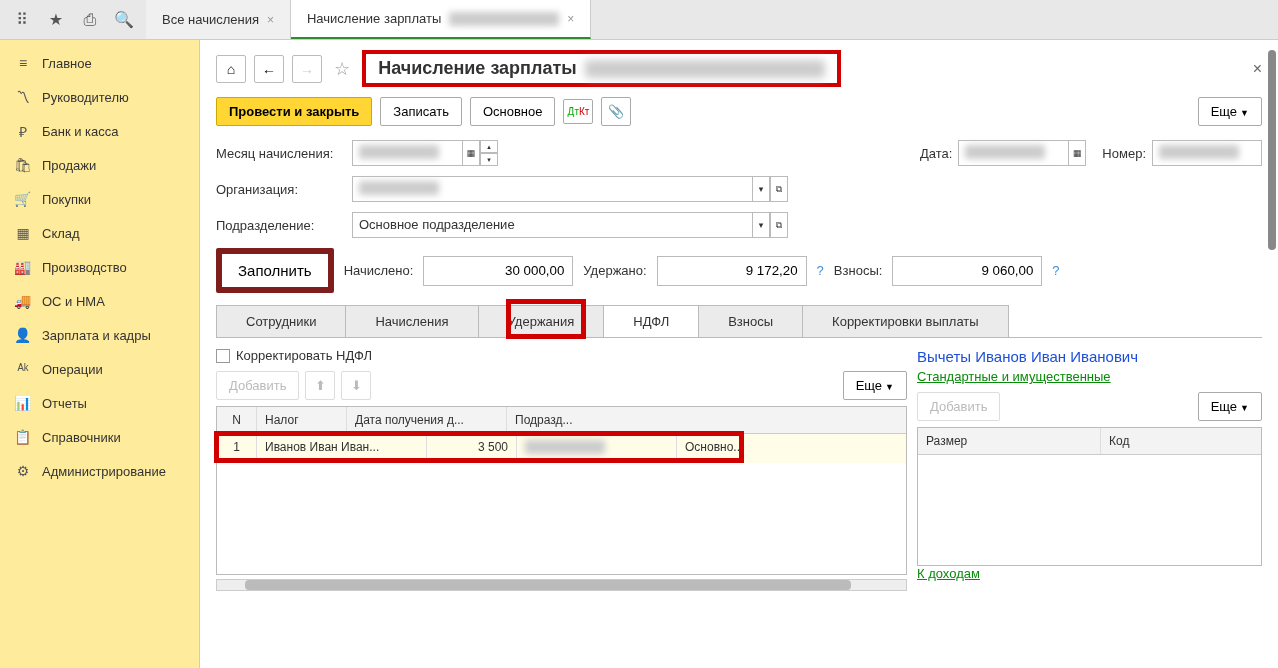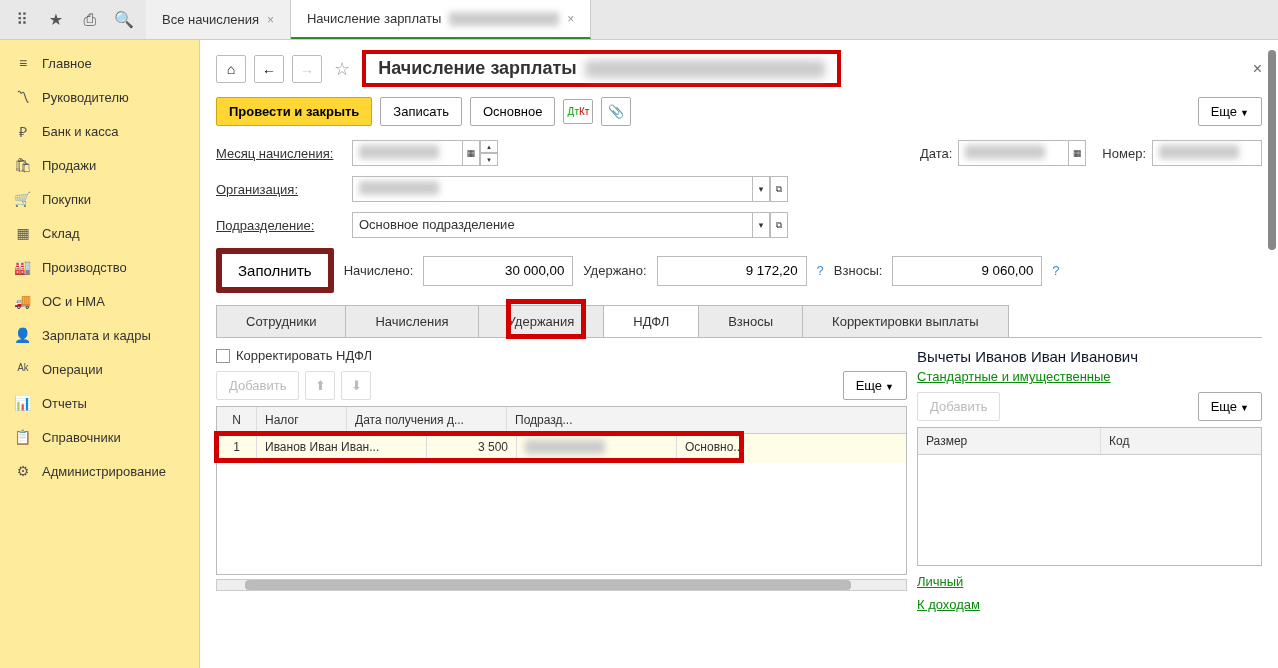--- a/index.html
+++ b/index.html
@@ -29,21 +29,21 @@
 .close-x { margin-left: auto; font-size: 16px; cursor: pointer; color: #666; }
 
 .toolbar { display: flex; align-items: center; gap: 8px; margin-bottom: 14px; }
 .btn { padding: 6px 12px; border: 1px solid #aaa; background: #fff; cursor: pointer; border-radius: 2px; font-size: 13px; }
 .btn-yellow { background: #ffd633; border-color: #ccaa00; font-weight: bold; }
 .btn-icon { width: 30px; padding: 6px 4px; display: flex; align-items: center; justify-content: center; }
 .more-btn { margin-left: auto; }
 .caret { font-size: 9px; margin-left: 3px; }
 
 .form-row { display: flex; align-items: center; gap: 6px; margin-bottom: 10px; font-size: 13px; }
-.label { min-width: 130px; text-decoration: underline; }
+.label { min-width: 130px; }
 .input { border: 1px solid #bbb; padding: 4px 6px; height: 26px; background: #fff; font-size: 13px; }
 .input-sm { width: 110px; }
 .input-md { width: 400px; }
 .input-dropdown { display: flex; }
 .input-dropdown .input { border-right: none; }
 .dd-btn { width: 18px; border: 1px solid #bbb; background: #fff; display: flex; align-items: center; justify-content: center; cursor: pointer; font-size: 9px; }
 .spin-btns { display: flex; flex-direction: column; }
 .spin-btns .dd-btn { height: 13px; font-size: 7px; }
 .blur-sm { display: inline-block; width: 80px; height: 14px; background: #ccc; filter: blur(3px); border-radius: 2px; }
 
@@ -68,21 +68,21 @@
 
 .grid { border: 1px solid #bbb; background: #fff; }
 .grid-head { display: flex; background: #f3f3f3; border-bottom: 1px solid #ccc; }
 .gcell { padding: 6px 8px; border-right: 1px solid #ddd; font-size: 12px; }
 .gcell:last-child { border-right: none; }
 .grid-body { min-height: 140px; position: relative; }
 .grow { display: flex; background: #fffce8; }
 .grow .gcell { padding: 6px 8px; }
 .row-hl { position: absolute; border: 5px solid #d00000; pointer-events: none; }
 
-.green-title { color: #0f172a; font-size: 15px; margin-bottom: 4px; }
+.green-title { color: #1d4ed8; font-size: 15px; margin-bottom: 4px; }
 .green-link { color: #0a8a0a; text-decoration: underline; cursor: pointer; font-size: 13px; display: inline-block; margin-bottom: 8px; }
 
 .hscroll { height: 12px; background: #eee; border: 1px solid #ccc; margin-top: 4px; position: relative; }
 .hscroll-thumb { position: absolute; height: 100%; background: #bbb; left: 4%; width: 88%; border-radius: 4px; }
 
 .vscroll { position: absolute; right: 2px; top: 10px; width: 8px; height: 200px; background: #888; border-radius: 4px; }
 </style>
 </head>
 <body>
 
@@ -294,20 +294,19 @@
             <button class="btn btn-disabled">Добавить</button>
             <button class="btn" style="margin-left:auto"><span>Еще</span><span class="caret">▼</span></button>
           </div>
           <div class="grid">
             <div class="grid-head">
               <div class="gcell" style="flex:1">Размер</div>
               <div class="gcell" style="width:160px">Код</div>
             </div>
             <div class="grid-body" style="min-height:110px"></div>
           </div>
-          <div style="margin-top:8px"><a class="green-link">Личный</a></div>
           <div><a class="green-link">К доходам</a></div>
         </div>
       </div>
 
     </div>
   </div>
 </div>
 
 </body></html>

